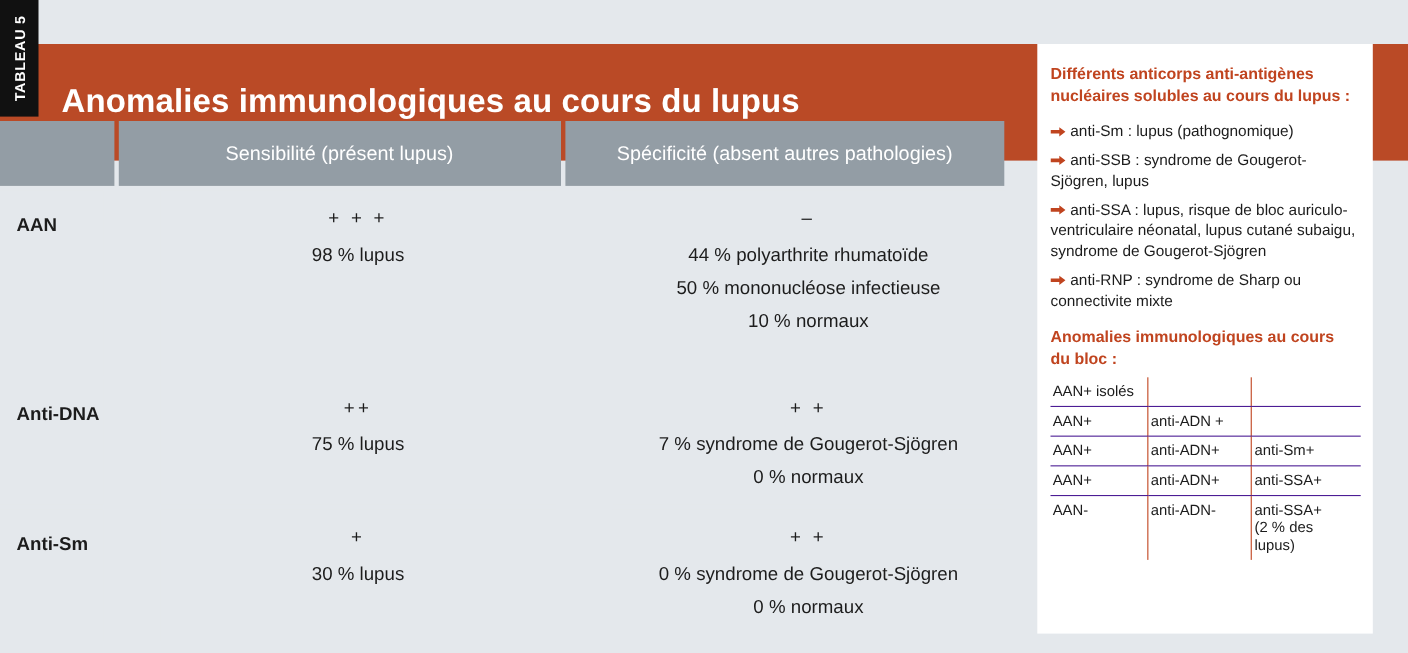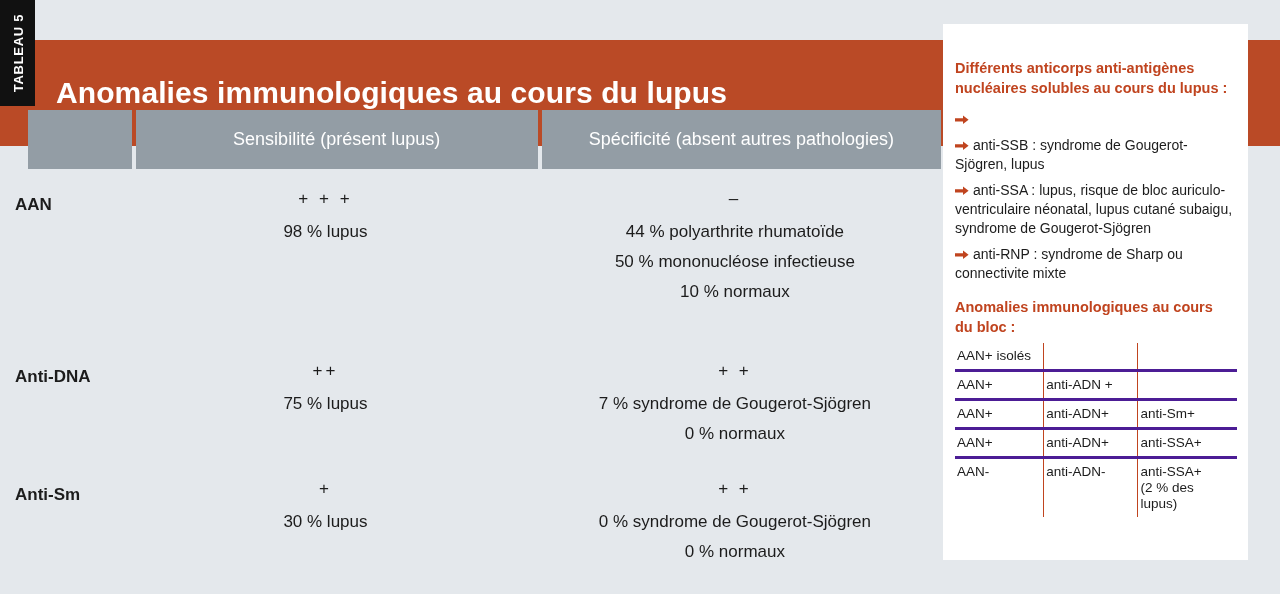--- a/index.html
+++ b/index.html
@@ -93,21 +93,21 @@
   
   .header-row .tcell {
     background: #939da5;
     height: 59px;
     display: flex;
     align-items: center;
     justify-content: center;
     color: #ffffff;
     font-size: 18px;
   }
-  .header-row { margin-bottom: 4px; margin-left: 28px; }
+  .header-row { margin-bottom: 4px; }
 
   
   .body-row { margin-bottom: 4px; gap: 48px; }
   .body-row .tcell {
     display: flex;
     flex-direction: column;
     justify-content: flex-start;
     align-items: center;
     padding-top: 16px;
     font-size: 17px;
@@ -133,26 +133,26 @@
   .detail-line {
     line-height: 30px;
     font-size: 17px;
     text-align: center;
   }
 
   
   .side-panel {
     position: absolute;
     left: 943px;
-    top: 24px;
+    top: 40px;
     width: 305px;
     height: 536px;
     background: #ffffff;
     box-sizing: border-box;
-    padding: 34px 14px 10px 12px;
+    padding: 18px 14px 10px 12px;
   }
   .side-heading {
     color: #c0441f;
     font-size: 14.5px;
     font-weight: bold;
     line-height: 20px;
     margin: 0 0 12px 0;
   }
   .side-heading-2 {
     color: #c0441f;
@@ -183,21 +183,21 @@
     width: 282px;
     border-collapse: collapse;
     margin-top: 2px;
     font-size: 13.5px;
     color: #1c1c1c;
   }
   .mini-table td {
     padding: 5px 6px 5px 2px;
     vertical-align: top;
     line-height: 16px;
-    border-bottom: 3px solid #4c1d95;
+    border-bottom: 1px solid #4c1d95;
     border-right: 1px solid #c0441f;
   }
   .mini-table td:last-child { border-right: none; }
   .mini-table tr:last-child td { border-bottom: none; }
   .mini-col-1 { width: 88px; }
   .mini-col-2 { width: 94px; }
   .mini-col-3 { width: 100px; }
   .mini-sub { display: block; }
 </style>
 </head>
@@ -265,21 +265,21 @@
 
   <div class="side-panel">
 
     <div class="side-heading">Différents anticorps anti-antigènes nucléaires solubles au cours du lupus :</div>
 
     <div class="bullet-item">
       <span class="arrow-icon">
         <svg width="14" height="10" viewBox="0 0 14 10" aria-hidden="true">
           <path d="M0 3.2 H8 V0.6 L13.6 4.8 L8 9 V6.4 H0 Z" fill="#c0441f"></path>
         </svg>
-      </span>
+      </span><span>anti-Sm : lupus (pathognomique)</span>
     </div>
 
     <div class="bullet-item">
       <span class="arrow-icon">
         <svg width="14" height="10" viewBox="0 0 14 10" aria-hidden="true">
           <path d="M0 3.2 H8 V0.6 L13.6 4.8 L8 9 V6.4 H0 Z" fill="#c0441f"></path>
         </svg>
       </span><span>anti-SSB : syndrome de Gougerot-Sjögren, lupus</span>
     </div>
 

